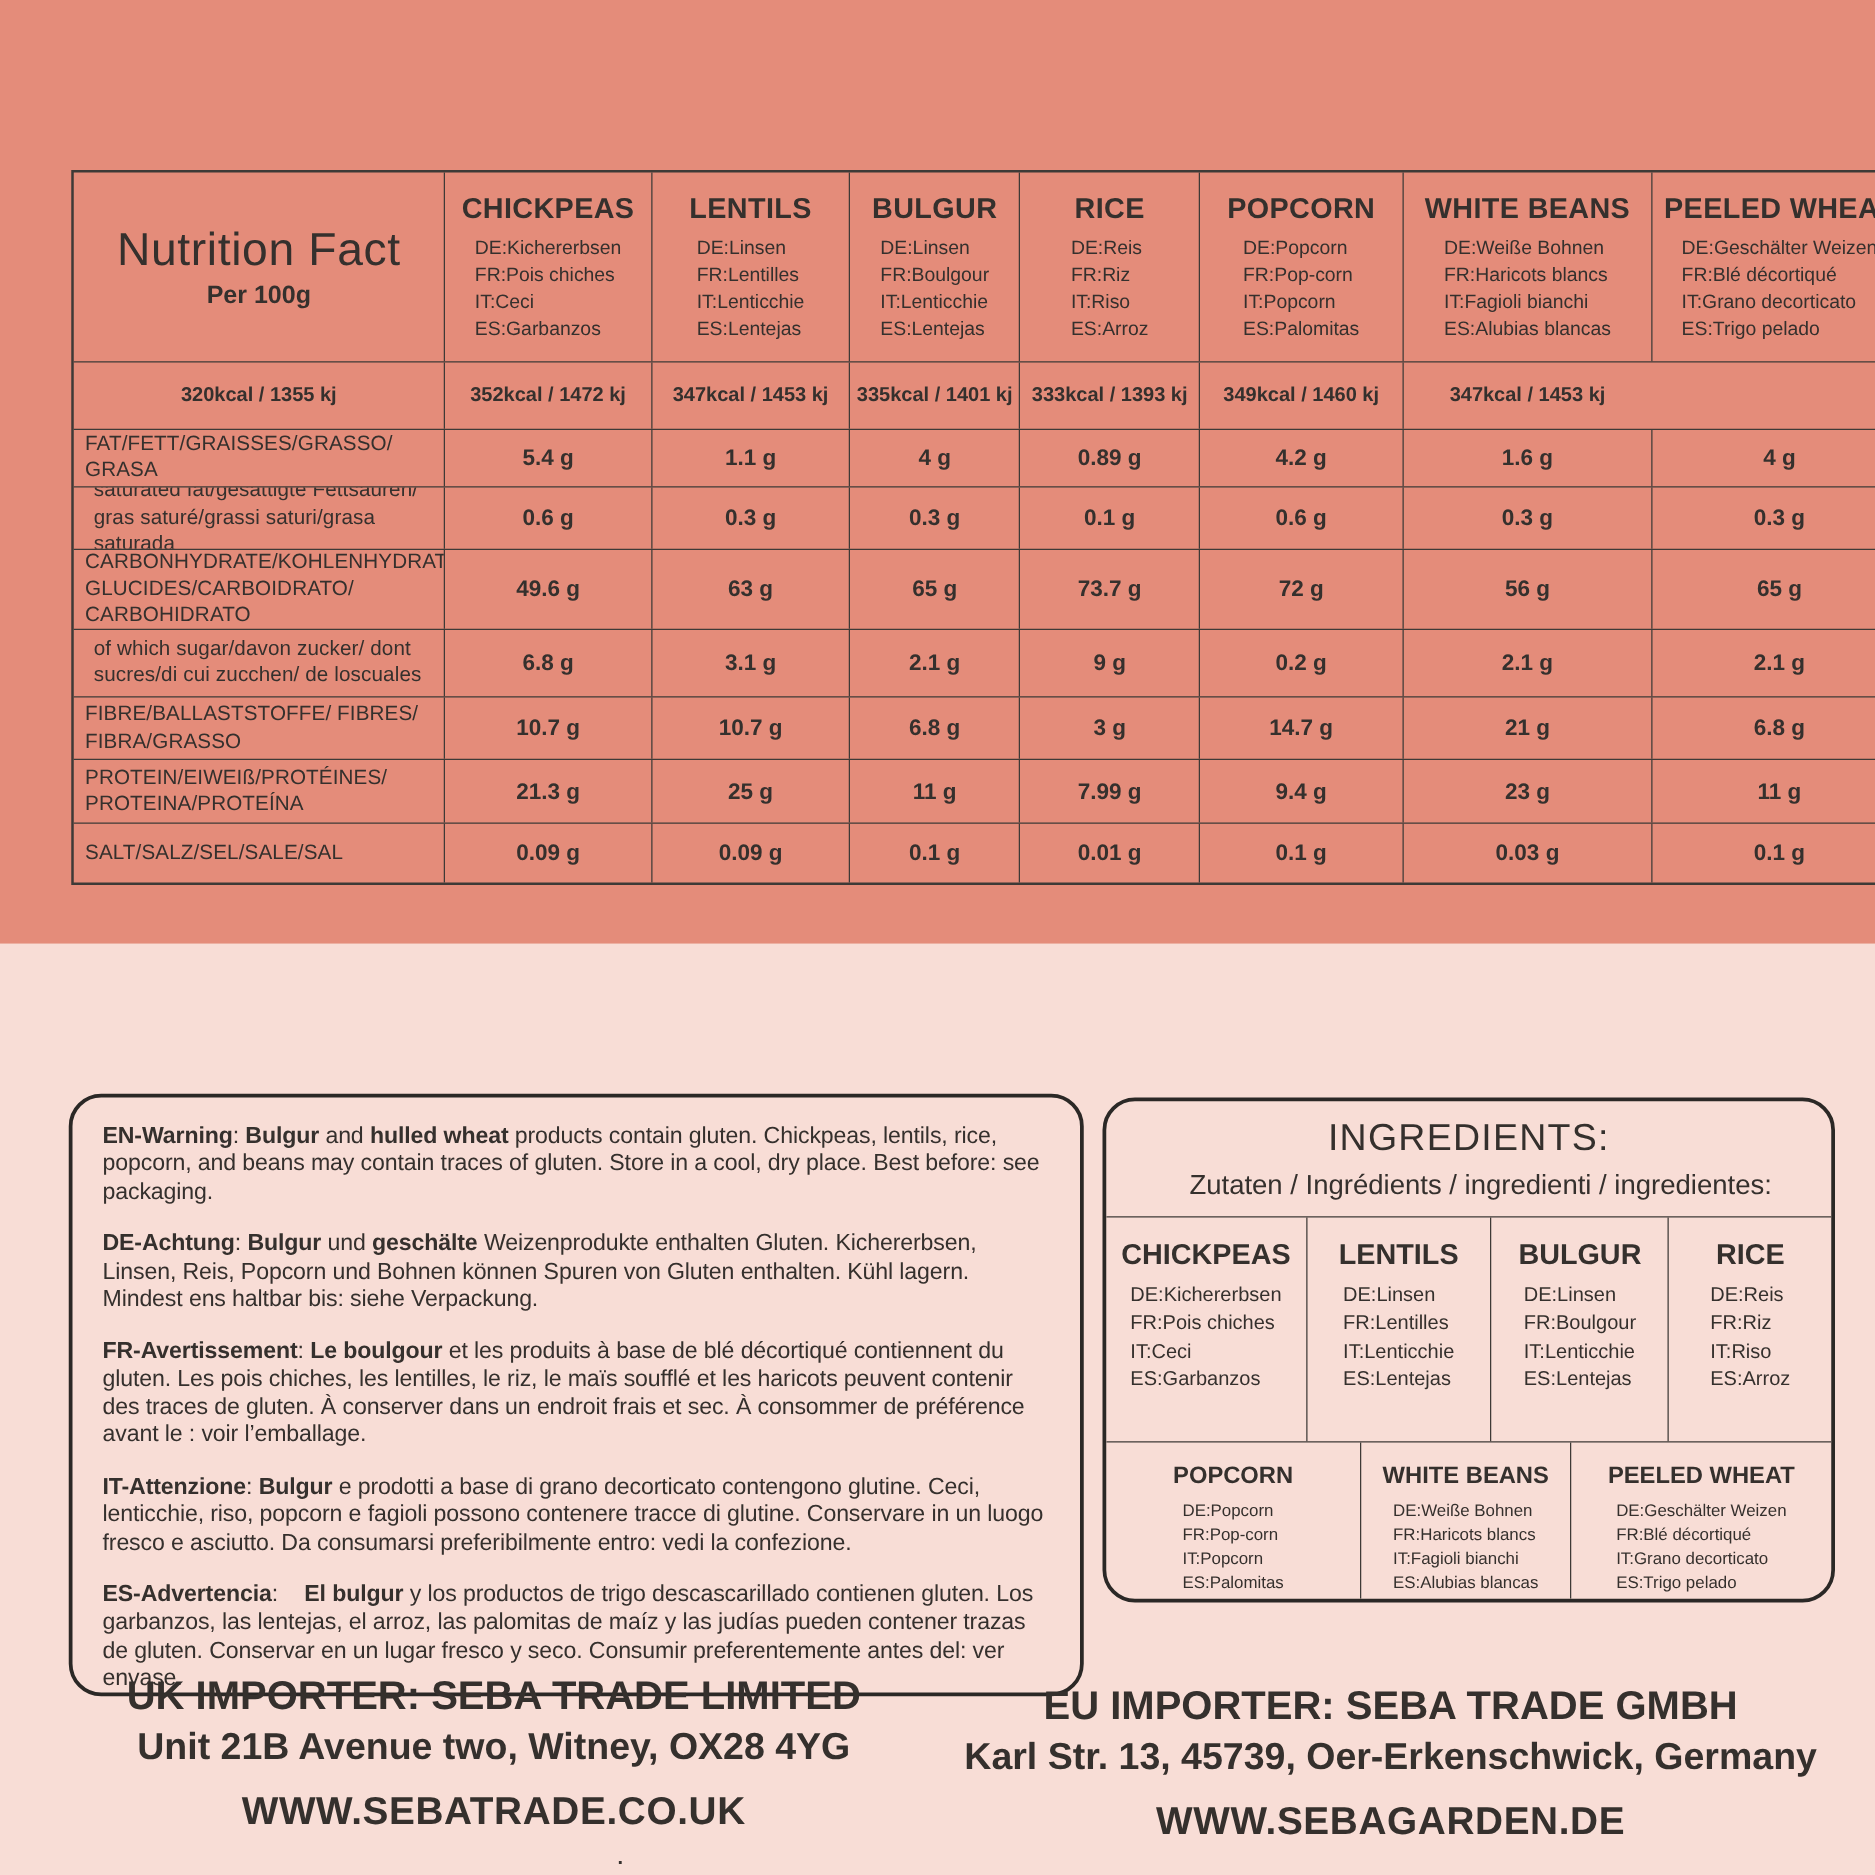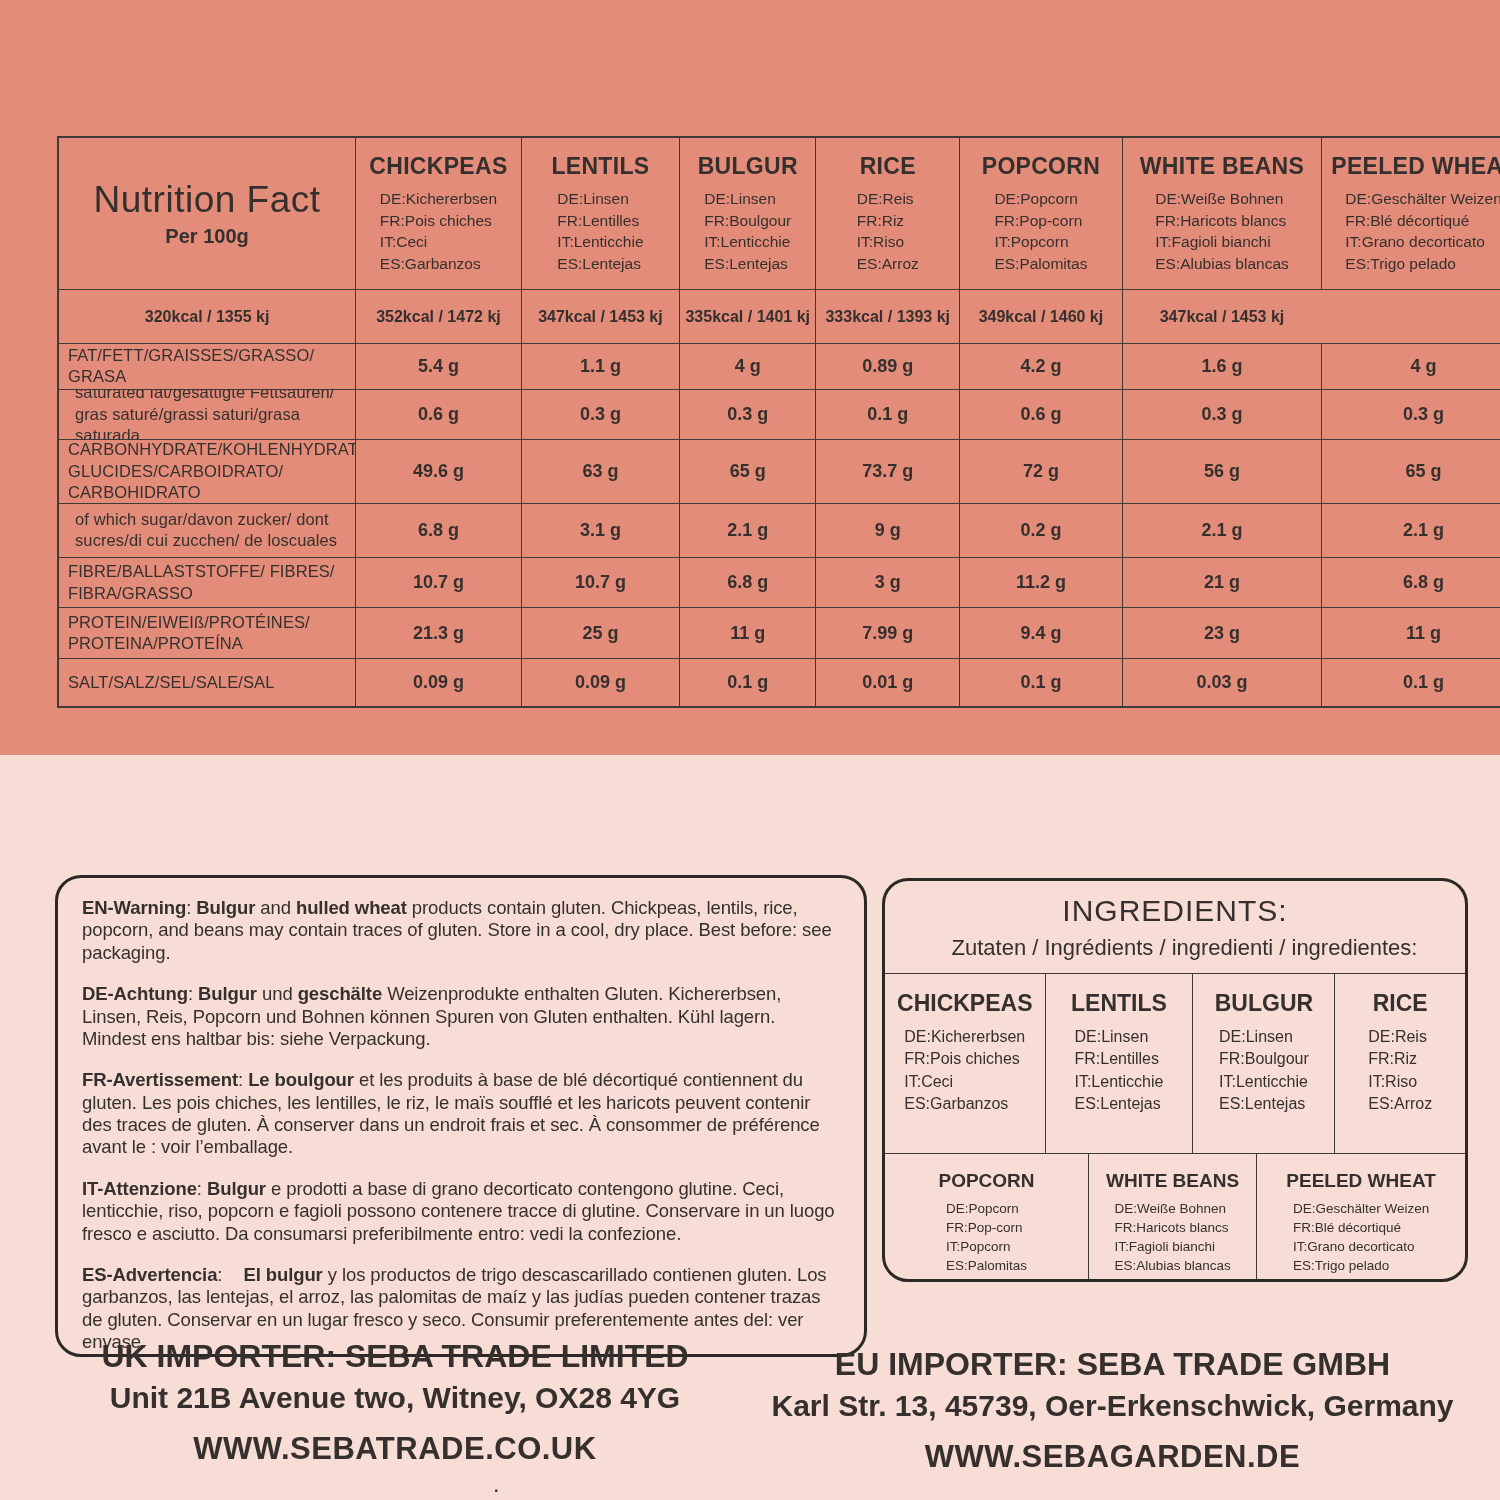--- a/index.html
+++ b/index.html
@@ -205,21 +205,21 @@
     <div class="td val">2.1 g</div>
   </div>
 
   <div class="tr r5">
     <div class="td label">FIBRE/BALLASTSTOFFE/ FIBRES/
 FIBRA/GRASSO</div>
     <div class="td val">10.7 g</div>
     <div class="td val">10.7 g</div>
     <div class="td val">6.8 g</div>
     <div class="td val">3 g</div>
-    <div class="td val">11.2 g</div>
+    <div class="td val">14.7 g</div>
     <div class="td val">21 g</div>
     <div class="td val">6.8 g</div>
   </div>
 
   <div class="tr r6">
     <div class="td label">PROTEIN/EIWEIß/PROTÉINES/
 PROTEINA/PROTEÍNA</div>
     <div class="td val">21.3 g</div>
     <div class="td val">25 g</div>
     <div class="td val">11 g</div>

